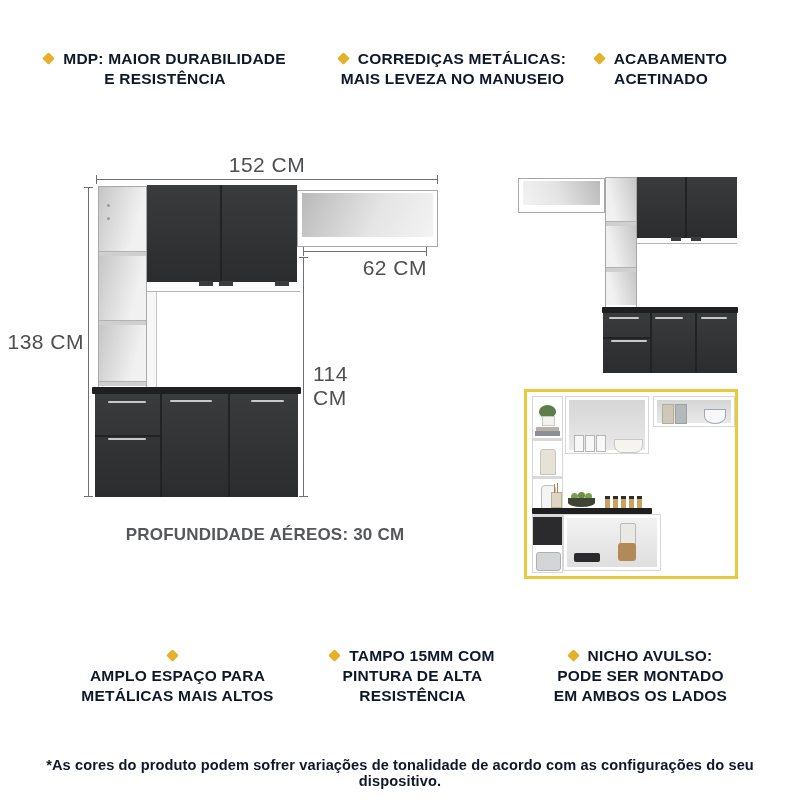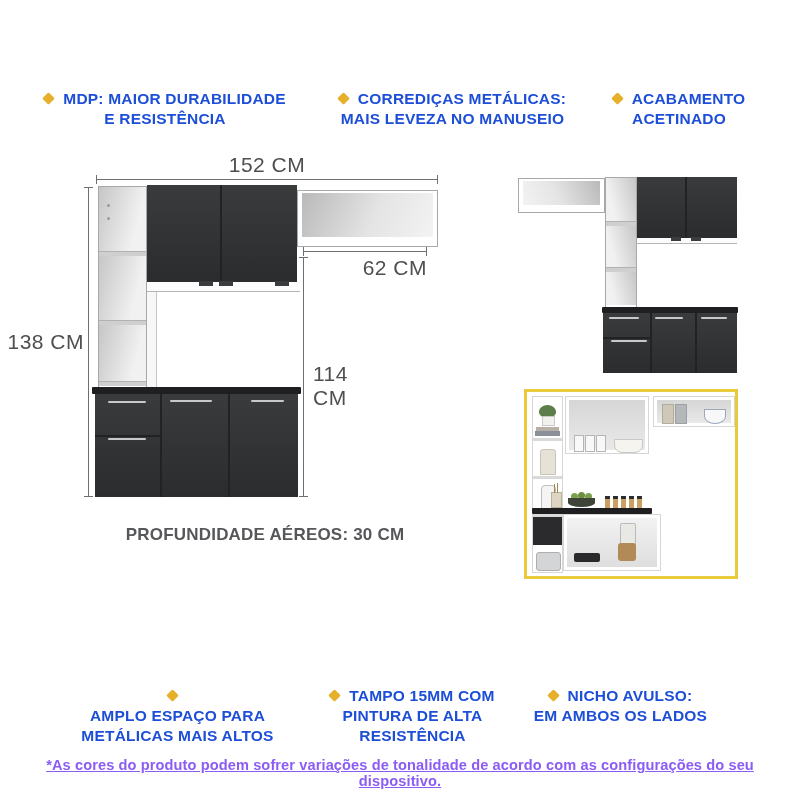--- a/index.html
+++ b/index.html
@@ -1,21 +1,21 @@
 <!DOCTYPE html>
 <html lang="pt"><head>
 <meta charset="utf-8">
 <style>
   html,body{margin:0;padding:0;}
   body{width:800px;height:800px;background:#ffffff;position:relative;overflow:hidden;
        font-family:"Liberation Sans", sans-serif;}
   .abs{position:absolute;}
   
-  .feature{position:absolute;color:#1d4ed8;font-weight:700;font-size:15.5px;
-           line-height:20px;text-align:center;letter-spacing:.2px;margin-top:40px;}
+  .feature{position:absolute;color:#0f172a;font-weight:700;font-size:15.5px;
+           line-height:20px;text-align:center;letter-spacing:.2px;}
   .fline{white-space:nowrap;}
   .diamond{display:inline-block;width:9px;height:9px;background:#E7B02B;
            transform:rotate(45deg);border-radius:1.5px;margin-right:10px;margin-bottom:1px;}
   
   .dl{position:absolute;background:#6F6F71;}
   .dl.h{height:1.4px;}
   .dl.v{width:1.4px;}
   .dl.h::before,.dl.h::after{content:"";position:absolute;width:1.4px;height:9px;top:-4px;background:#6F6F71;}
   .dl.h::before{left:0;} .dl.h::after{right:0;}
   .dl.v::before,.dl.v::after{content:"";position:absolute;height:1.4px;width:9px;left:-4px;background:#6F6F71;}
@@ -30,41 +30,41 @@
   .comp{background:linear-gradient(105deg,#C6C6C6 0%,#F1F1F1 75%);}
   .comp.mir{background:linear-gradient(255deg,#C6C6C6 0%,#F1F1F1 75%);}
   .divv{position:absolute;background:#212224;width:1.5px;top:0;bottom:0;}
   .divh{position:absolute;background:#212224;height:1.5px;}
   .handle{position:absolute;height:2px;background:#C8C8C8;border-radius:1px;}
   .tab{position:absolute;background:#3B3C3E;height:5px;width:14px;}
   .strip{position:absolute;background:#FCFCFC;border-bottom:1px solid #B5B5B5;box-sizing:border-box;}
   .counter{position:absolute;background:#1F1F21;border-radius:1px;}
   .depthtext{position:absolute;color:#56575A;font-size:17px;font-weight:600;
              line-height:22px;text-align:center;letter-spacing:.2px;}
-  .footer{position:absolute;color:#8b5cf6;font-size:14.6px;font-weight:700;
-          text-align:center;letter-spacing:.1px;text-decoration:underline;}
+  .footer{position:absolute;color:#0f172a;font-size:14.6px;font-weight:700;
+          text-align:center;letter-spacing:.1px;}
   
   .photobox{position:absolute;border:3px solid #E8CA3A;background:#fff;box-sizing:border-box;}
   .pframe{position:absolute;background:#fff;border:1px solid #D6D6D6;box-sizing:border-box;}
   .pint{position:absolute;left:3px;right:3px;top:3px;bottom:3px;
         background:linear-gradient(180deg,#D6D6D6 0%,#E9E9E9 100%);}
   .hinge{position:absolute;width:3px;height:3px;border-radius:50%;background:#9A9A9A;}
 </style>
 </head>
 <body>
 
 <div class="feature" style="left:30px;top:49px;width:270px">
   <div class="fline"><span class="diamond"></span><span>MDP: MAIOR DURABILIDADE</span></div>
   <div class="fline"><span>E RESISTÊNCIA</span></div>
 </div>
 <div class="feature" style="left:325px;top:49px;width:255px">
   <div class="fline"><span class="diamond"></span><span>CORREDIÇAS METÁLICAS:</span></div>
   <div class="fline"><span>MAIS LEVEZA NO MANUSEIO</span></div>
 </div>
-<div class="feature" style="left:579px;top:49px;width:200px">
+<div class="feature" style="left:561px;top:49px;width:200px">
   <div class="fline"><span class="diamond"></span><span>ACABAMENTO</span></div>
   <div class="fline"><span>ACETINADO</span></div>
 </div>
 
 <div class="abs" style="left:0;top:0;width:0;height:0">
 
   <div class="dimlab" style="left:96px;top:153px;width:342px;text-align:center">152 CM</div>
   <div class="dl h" style="left:96px;top:179px;width:342px"></div>
 
   <div class="dimlab" style="left:4px;top:330px;width:80px;text-align:right">138 CM</div>
@@ -209,18 +209,19 @@
 <div class="feature" style="left:40px;top:646px;width:275px">
   <div class="fline"><span class="diamond"></span></div>
   <div class="fline"><span>AMPLO ESPAÇO PARA</span></div>
   <div class="fline"><span>METÁLICAS MAIS ALTOS</span></div>
 </div>
 <div class="feature" style="left:315px;top:646px;width:195px">
   <div class="fline"><span class="diamond"></span><span>TAMPO 15MM COM</span></div>
   <div class="fline"><span>PINTURA DE ALTA</span></div>
   <div class="fline"><span>RESISTÊNCIA</span></div>
 </div>
-<div class="feature" style="left:518px;top:646px;width:205px">
+<div class="feature" style="left:538px;top:646px;width:205px">
   <div class="fline"><span class="diamond"></span><span>NICHO AVULSO:</span></div>
+  <div class="fline"><span>PODE SER MONTADO</span></div>
   <div class="fline"><span>EM AMBOS OS LADOS</span></div>
 </div>
 
 <div class="footer" style="left:20px;top:757px;width:760px">*As cores do produto podem sofrer variações de tonalidade de acordo com as configurações do seu dispositivo.</div>
 
 </body></html>

